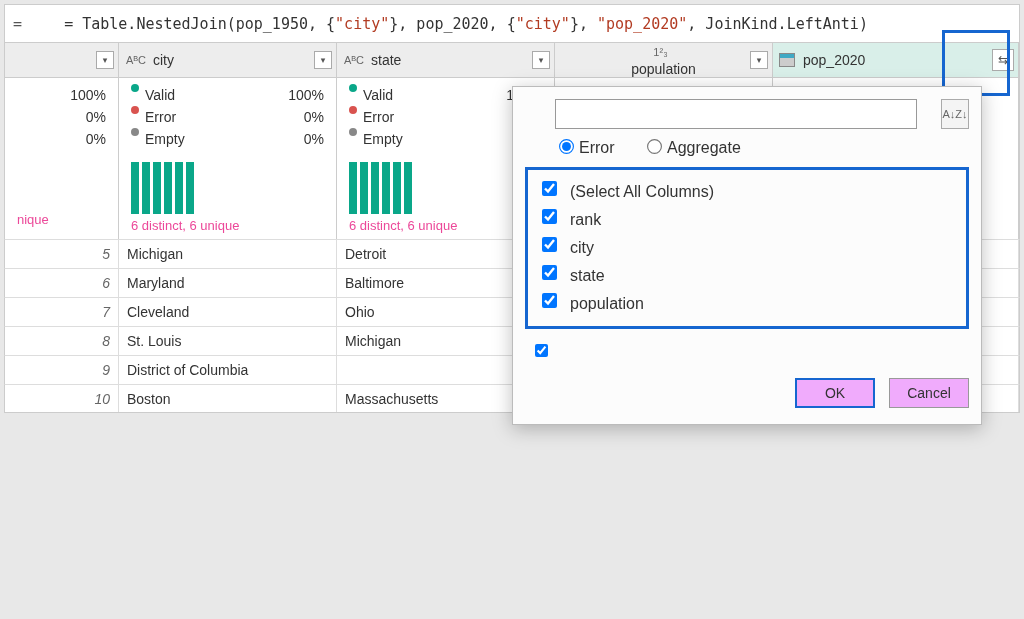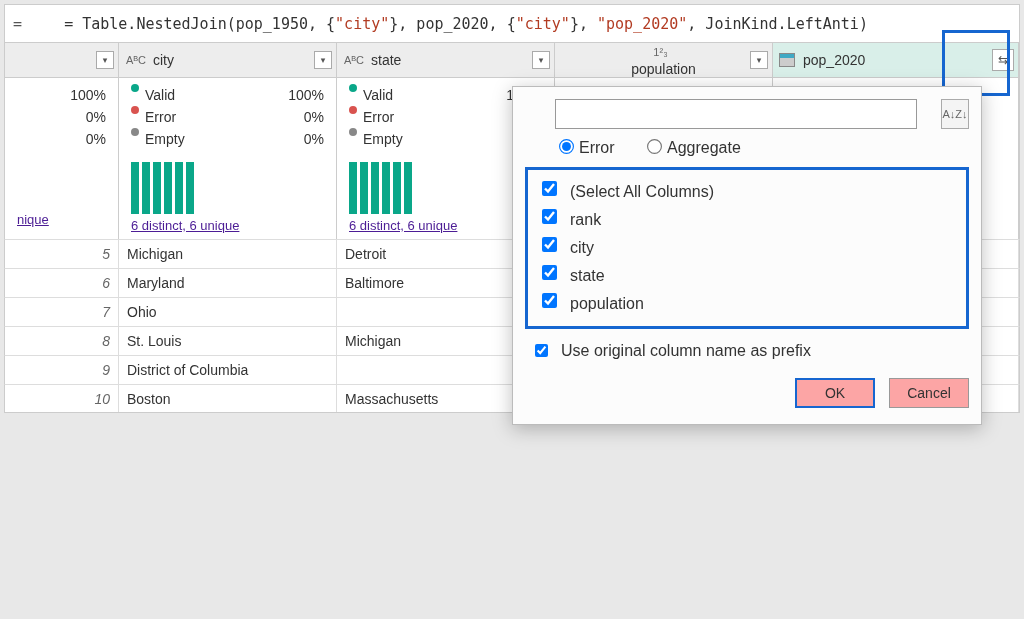--- a/index.html
+++ b/index.html
@@ -98,21 +98,21 @@
   .pline { display:flex; align-items:flex-start; gap:6px; line-height:22px;}
   .dot { width:8px;height:8px;border-radius:50%; display:inline-block;}
   .dot.valid{background:#0aa789;}
   .dot.error{background:#d9534f;}
   .dot.empty{background:#888;}
   .pct { display:block; line-height:22px;}
   .bars {
     display:flex; gap:3px; height:58px; align-items:flex-end; margin-top:6px;
   }
   .bars span { width:8px; background:#0aa789; height:52px;}
-  .distinct { color:#4c1d95; font-size:13px; margin-top:4px; display:block;text-decoration:underline;}
+  .distinct { color:#ec4899; font-size:13px; margin-top:4px; display:block;}
   .data-row {
     display:flex;
     margin:0 4px;
     background:#fff;
     border-left:1px solid #ccc;
     border-right:1px solid #ccc;
     border-top:1px solid #ddd;
     height:29px;
     align-items:center;
   }
@@ -148,21 +148,21 @@
   .cols-box {
     border:3px solid #1666d0;
     padding:8px 10px;
     margin-bottom:12px;
   }
   .chk-line { display:flex; align-items:flex-start; gap:10px; font-size:16px; line-height:28px;}
   .chk-line input { width:15px;height:15px;}
   .prefix-line { display:flex; align-items:center; gap:10px; font-size:16px; margin:4px 0 18px 6px;}
   .btn-row { display:flex; justify-content:flex-end; gap:14px;}
   .btn {
-    width:80px;height:30px; border:1px solid #999; background:#fca5a5;
+    width:80px;height:30px; border:1px solid #999; background:#f0abfc;
     display:flex;align-items:center;justify-content:center; cursor:pointer; font-size:14px;
   }
   .btn.primary { border:2px solid #1666d0; }
   .cursor-arrow {
     position:absolute; width:14px;height:18px; pointer-events:none;
   }
 </style>
 </head>
 <body>
 
@@ -289,20 +289,21 @@
     </div>
     <div class="data-row">
       <div class="cell rank">6</div>
       <div class="cell state">Maryland</div>
       <div class="cell city">Baltimore</div>
       <div class="cell pop"></div>
       <div class="cell p2020"></div>
     </div>
     <div class="data-row">
       <div class="cell rank">7</div>
+      <div class="cell city">Cleveland</div>
       <div class="cell state">Ohio</div>
       <div class="cell pop"></div>
       <div class="cell p2020"></div>
     </div>
     <div class="data-row">
       <div class="cell rank">8</div>
       <div class="cell city">St. Louis</div>
       <div class="cell state">Michigan</div>
       <div class="cell pop"></div>
       <div class="cell p2020"></div>
@@ -350,21 +351,20 @@
           <span>state</span>
         </div>
         <div class="chk-line">
           <input type="checkbox" checked="" style="">
           <span>population</span>
         </div>
       </div>
   </div>
   <div class="prefix-line">
       <input type="checkbox" checked="" style="">
-      <span>Use original column name as prefix</span>
     </div>
   <div class="btn-row">
     <div class="btn primary">OK</div>
     <div class="btn">Cancel</div>
   </div>
 </div>
 
 <div class="highlight-box" style="left:942px; top:30px; width:68px; height:66px;"></div>
 
 <svg class="cursor-arrow" style="left:640px; top:252px;" viewBox="0 0 16 20">

